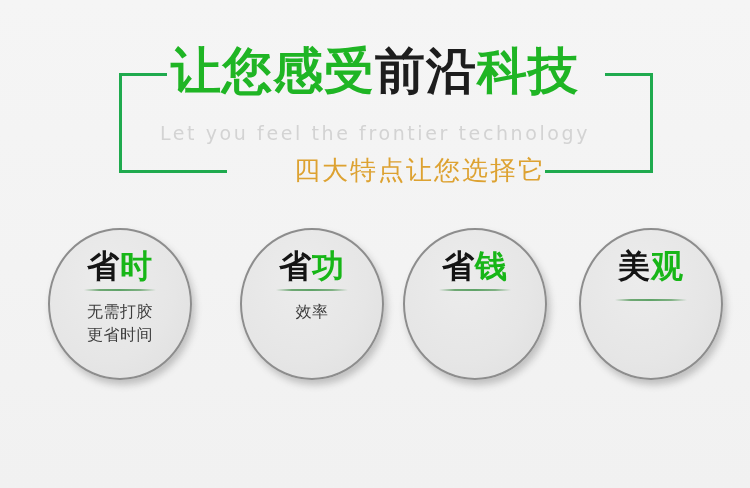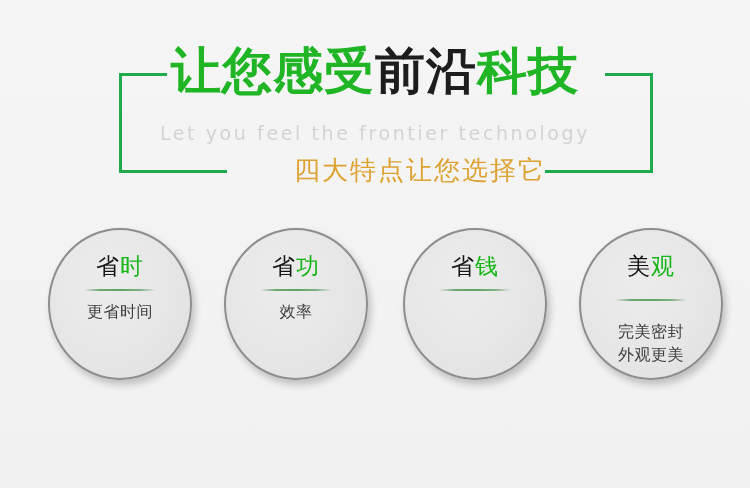--- a/index.html
+++ b/index.html
@@ -101,27 +101,27 @@
     border: 2px solid #8d8d8d;
     box-shadow: 3px 5px 7px rgba(90,90,90,0.33);
     box-sizing: border-box;
     display: flex;
     flex-direction: column;
     align-items: center;
     justify-content: flex-start;
     padding-top: 22px;
   }
   .c1 { left: 48px; }
-  .c2 { left: 224px; }
+  .c2 { left: 240px; }
   .c3 { left: 403px; }
   .c4 { left: 579px; gap: 10px; }
 
   .c-title {
-    font-size: 23px;
-    font-weight: normal;
+    font-size: 32px;
+    font-weight: bold;
     line-height: 28px;
     letter-spacing: 1px;
     white-space: nowrap;
   }
   .c-title .t-dark  { color: #141414; }
   .c-title .t-green { color: #17b617; }
 
   .c-divider {
     width: 72px;
     height: 2px;
@@ -161,20 +161,21 @@
   <div class="subtitle-cn">四大特点让您选择它</div>
 
   <div class="circles">
 
     <div class="circle c1">
       <div class="c-title">
         <span class="t-dark">省</span><span class="t-green">时</span>
       </div>
       <div class="c-divider"></div>
       <div class="c-desc">
+        <div>无需打胶</div>
         <div>更省时间</div>
       </div>
     </div>
 
     <div class="circle c2">
       <div class="c-title">
         <span class="t-dark">省</span><span class="t-green">功</span>
       </div>
       <div class="c-divider"></div>
       <div class="c-desc">
@@ -187,20 +188,16 @@
         <span class="t-dark">省</span><span class="t-green">钱</span>
       </div>
       <div class="c-divider"></div>
     </div>
 
     <div class="circle c4">
       <div class="c-title">
         <span class="t-dark">美</span><span class="t-green">观</span>
       </div>
       <div class="c-divider"></div>
-      <div class="c-desc">
-        <div>完美密封</div>
-        <div>外观更美</div>
-      </div>
     </div>
 
   </div>
 </div>
 
 </body></html>

